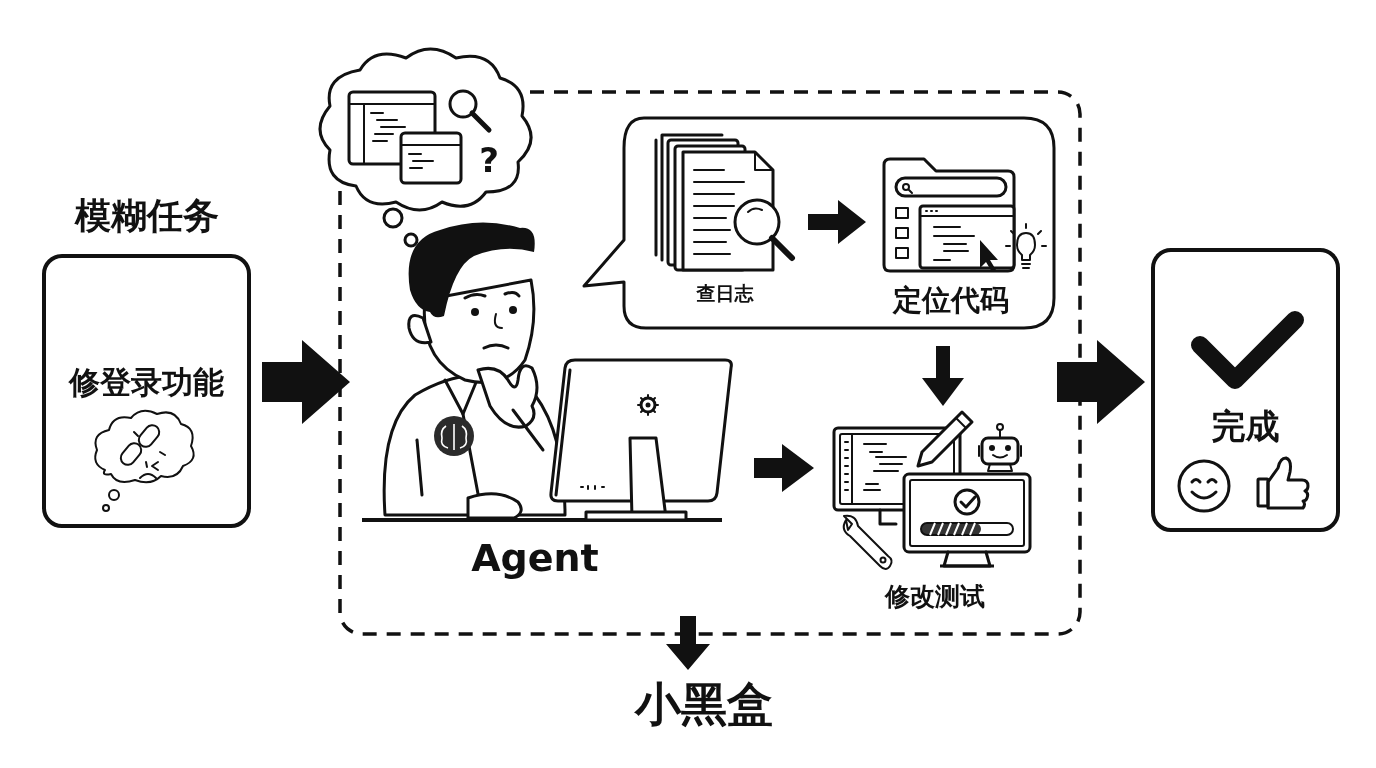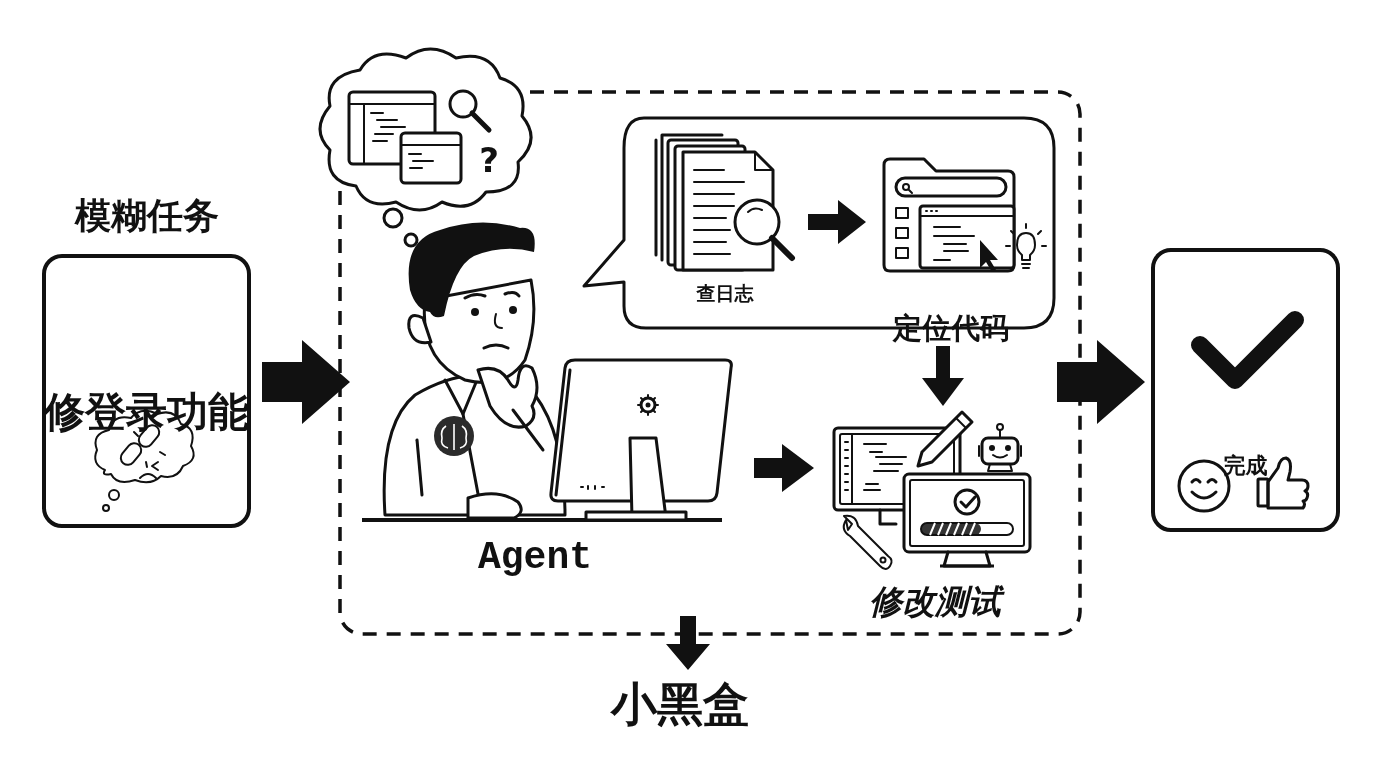--- a/index.html
+++ b/index.html
@@ -180,25 +180,25 @@
   </g>
   <g>
     <rect class="stroke" x="1258" y="479" width="10" height="27" rx="1"></rect>
     <path class="stroke" d="M1268,482 l10,-14 q2,-10 8,-10 q6,2 4,14 l-2,8 h14 q6,0 6,6 q0,4 -3,5 q4,2 2,7 q-1,3 -4,3 q3,3 0,7 h-35z"></path>
   </g>
 
   <path class="fill" d="M680,616 h16 v28 h14 l-22,26 l-22,-26 h14z"></path>
 </svg>
 
 <div class="lbl" style="left:52px;top:192px;width:190px;font-size:36px;">模糊任务</div>
-<div class="lbl" style="left:44px;top:362px;width:205px;font-size:41px;margin-top:23px;">修登录功能</div>
+<div class="lbl" style="left:44px;top:362px;width:205px;font-size:31px;">修登录功能</div>
 
 <div class="lbl" style="left:474px;top:140px;width:30px;font-size:34px;">?</div>
 
-<div class="lbl" style="left:430px;top:536px;width:210px;font-size:38px;font-family:Liberation Mono, monospace;">Agent</div>
+<div class="lbl" style="left:430px;top:536px;width:210px;font-size:38px;">Agent</div>
 
 <div class="lbl" style="left:660px;top:281px;width:130px;font-size:19px;">查日志</div>
-<div class="lbl" style="left:876px;top:281px;width:150px;font-size:29px;margin-top:28px;">定位代码</div>
-<div class="lbl" style="left:850px;top:580px;width:170px;font-size:33px;font-style:italic;">修改测试</div>
-
-<div class="lbl" style="left:580px;top:674px;width:200px;font-size:46px;">小黑盒</div>
-
-<div class="lbl" style="left:1153px;top:404px;width:185px;font-size:22px;margin-top:47px;">完成</div>
+<div class="lbl" style="left:876px;top:281px;width:150px;font-size:29px;">定位代码</div>
+<div class="lbl" style="left:850px;top:580px;width:170px;font-size:25px;">修改测试</div>
+
+<div class="lbl" style="left:604px;top:674px;width:200px;font-size:46px;">小黑盒</div>
+
+<div class="lbl" style="left:1153px;top:404px;width:185px;font-size:34px;">完成</div>
 
 </body></html>

